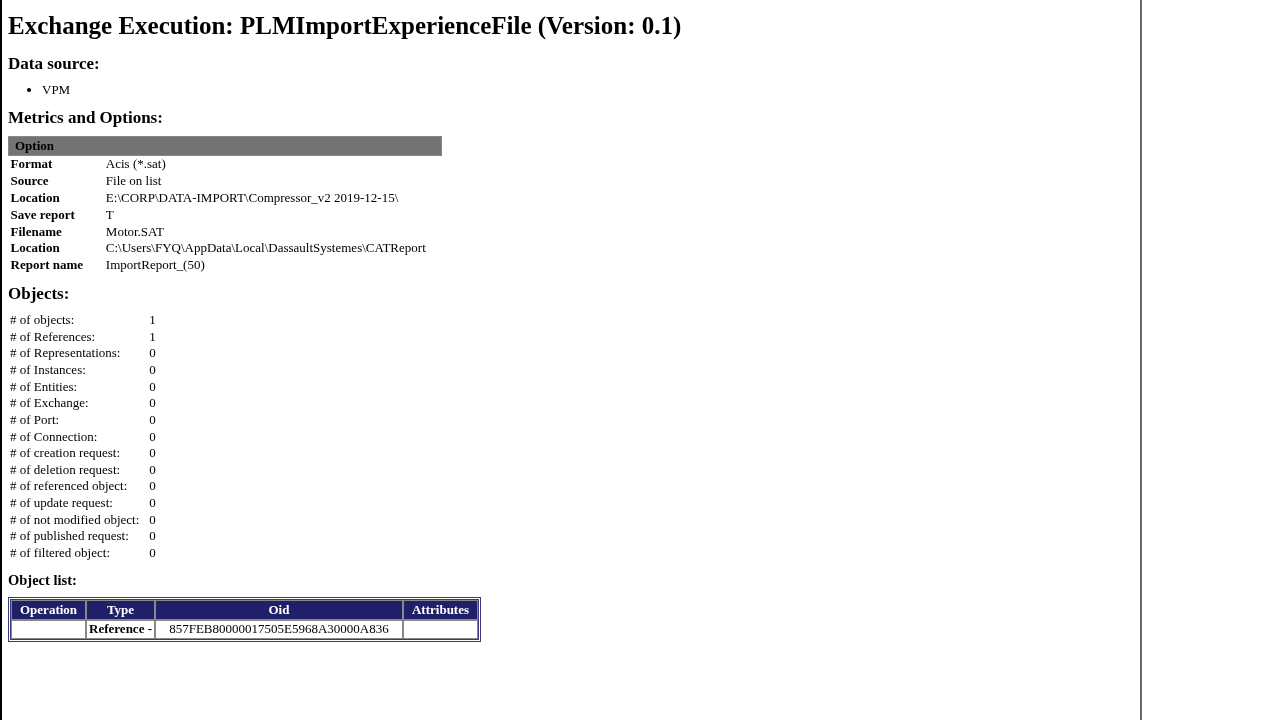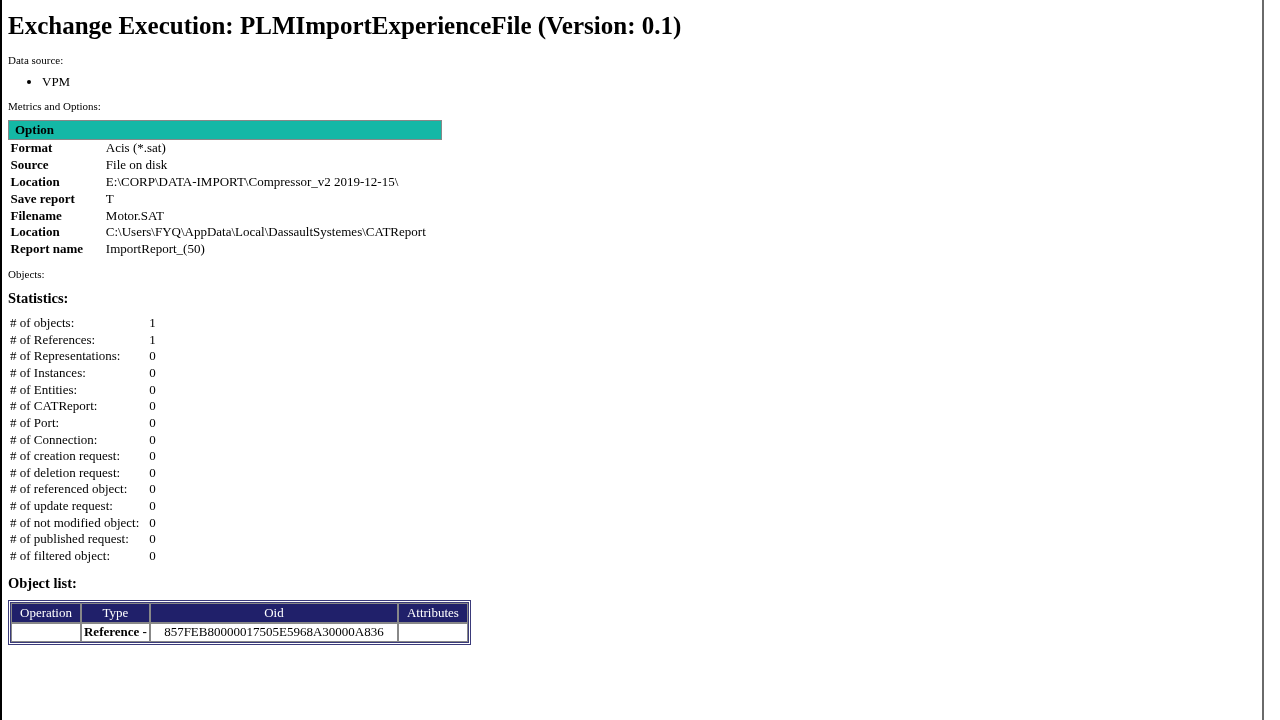--- a/index.html
+++ b/index.html
@@ -6,37 +6,37 @@
     margin: 0;
     padding: 0;
     width: 1280px;
     height: 720px;
     overflow: hidden;
     font-family: "Times New Roman", Times, serif;
     background: #fff;
     color: #000;
   }
   .viewport {
-    width: 1264px;
+    width: 1142px;
     height: 720px;
     border-left: 2px solid #000;
     border-right: 2px solid #6a6a6a;
     box-sizing: border-box;
     padding: 4px 0 0 6px;
     overflow: hidden;
     position: relative;
   }
   h1.page-title {
     font-size: 25px;
     font-weight: bold;
     margin: 8px 0 14px 0;
   }
   h2.section {
-    font-size: 11px;
-    font-weight: normal;
+    font-size: 17px;
+    font-weight: bold;
     margin: 10px 0 8px 0;
   }
   h3.subsection {
     font-size: 14.5px;
     font-weight: bold;
     margin: 10px 0 8px 0;
   }
   ul.ds-list {
     margin: 4px 0 10px 0;
     padding-left: 34px;
@@ -46,21 +46,21 @@
     list-style-type: disc;
   }
 
   
   table.opts {
     border-collapse: collapse;
     font-size: 13px;
     margin: 2px 0 6px 0;
   }
   table.opts th.opt-head {
-    background: #14b8a6;
+    background: #737373;
     border: 1px solid #888;
     text-align: left;
     font-weight: bold;
     padding: 1px 6px;
   }
   table.opts td {
     padding: 0 6px 0 2px;
     line-height: 1.3;
     vertical-align: top;
   }
@@ -91,21 +91,21 @@
   table.objlist {
     border-collapse: separate;
     border-spacing: 0;
     border: 3px double #3a3a7a;
     font-size: 13px;
     margin-top: 4px;
   }
   table.objlist th {
     background: #20206a;
     color: #fff;
-    font-weight: normal;
+    font-weight: bold;
     text-align: center;
     padding: 1px 8px;
     border: 1px solid #888;
   }
   table.objlist td {
     border: 1px solid #888;
     padding: 0 2px;
     text-align: center;
     white-space: nowrap;
     height: 17px;
@@ -132,21 +132,21 @@
       <th class="opt-head" colspan="2" style="min-width:420px">Option</th>
     </tr>
     </tbody>
       <tbody id="opts-body">
         <tr>
           <td class="k">Format</td>
           <td>Acis (*.sat)</td>
         </tr>
         <tr>
           <td class="k">Source</td>
-          <td>File on disk</td>
+          <td>File on list</td>
         </tr>
         <tr>
           <td class="k">Location</td>
           <td>E:\CORP\DATA-IMPORT\Compressor_v2 2019-12-15\</td>
         </tr>
         <tr>
           <td class="k">Save report</td>
           <td>T</td>
         </tr>
         <tr>
@@ -159,21 +159,20 @@
         </tr>
         <tr>
           <td class="k">Report name</td>
           <td>ImportReport_(50)</td>
         </tr>
       </tbody>
   </table>
 
   <h2 class="section">Objects:</h2>
 
-  <h3 class="subsection">Statistics:</h3>
 
   <table class="stats">
     <tbody id="stats-body">
         <tr>
           <td class="sk"># of objects:</td>
           <td class="sv">1</td>
         </tr>
         <tr>
           <td class="sk"># of References:</td>
           <td class="sv">1</td>
@@ -184,21 +183,21 @@
         </tr>
         <tr>
           <td class="sk"># of Instances:</td>
           <td class="sv">0</td>
         </tr>
         <tr>
           <td class="sk"># of Entities:</td>
           <td class="sv">0</td>
         </tr>
         <tr>
-          <td class="sk"># of CATReport:</td>
+          <td class="sk"># of Exchange:</td>
           <td class="sv">0</td>
         </tr>
         <tr>
           <td class="sk"># of Port:</td>
           <td class="sv">0</td>
         </tr>
         <tr>
           <td class="sk"># of Connection:</td>
           <td class="sv">0</td>
         </tr>

